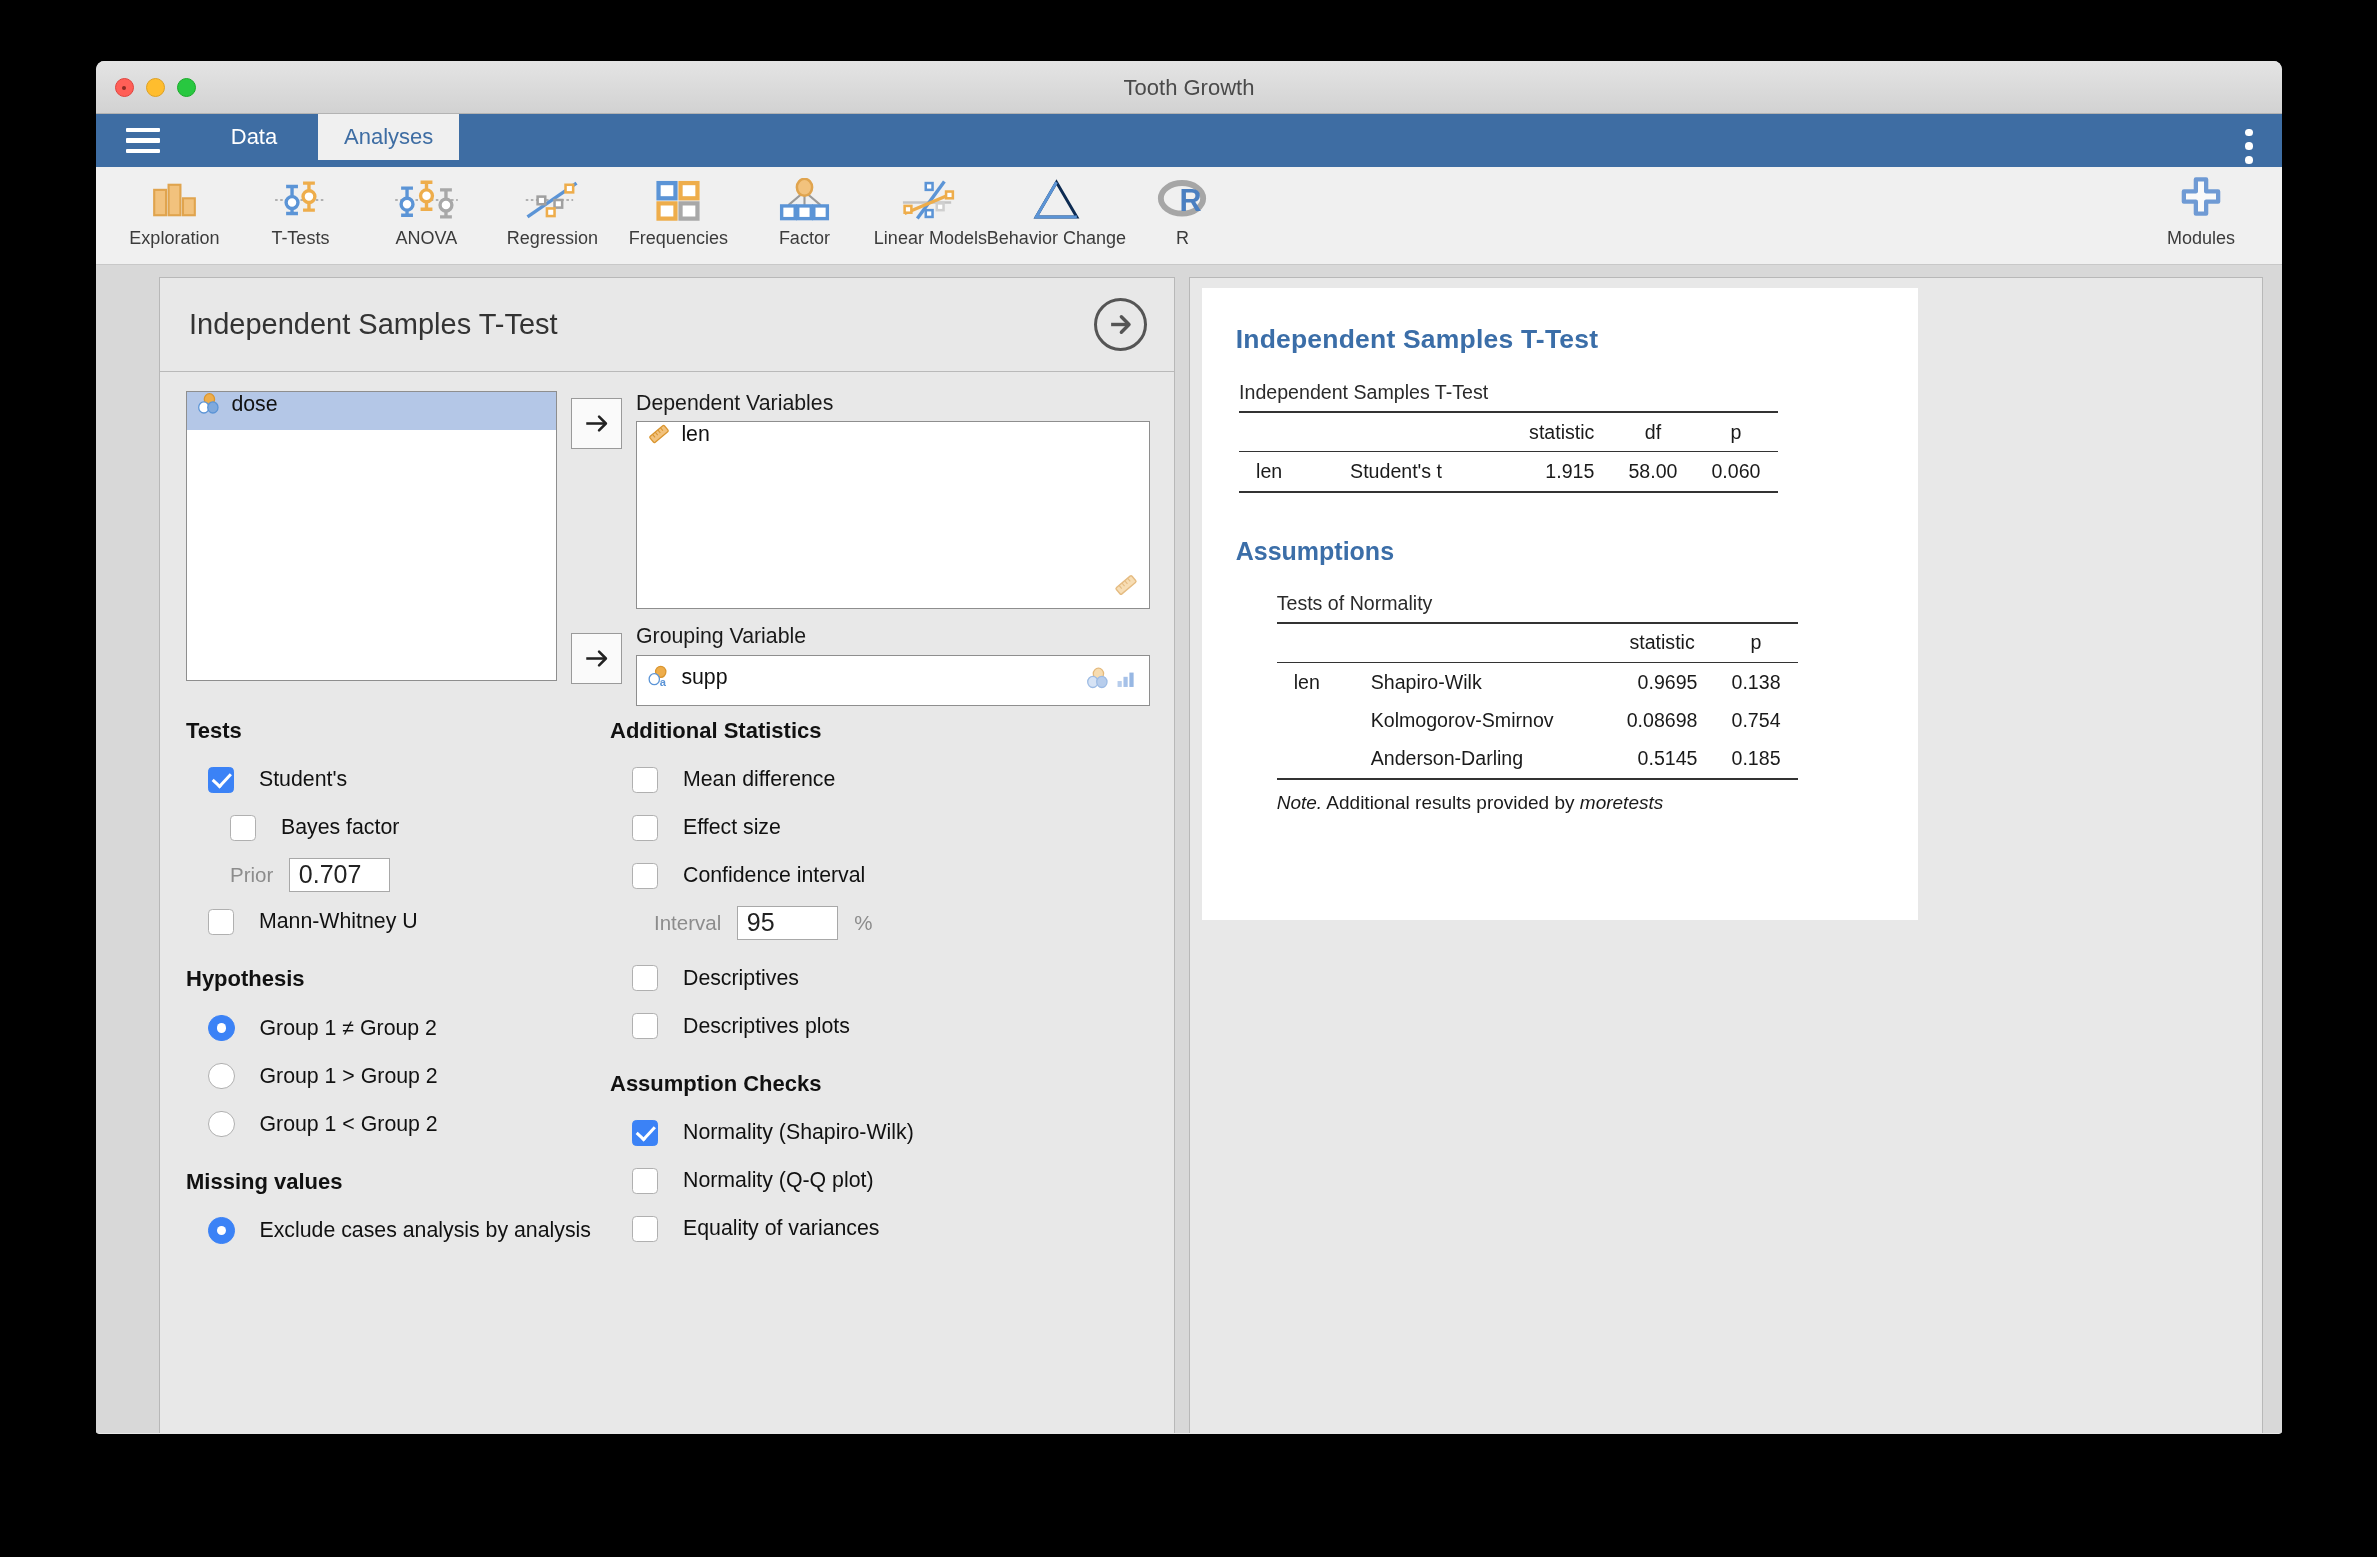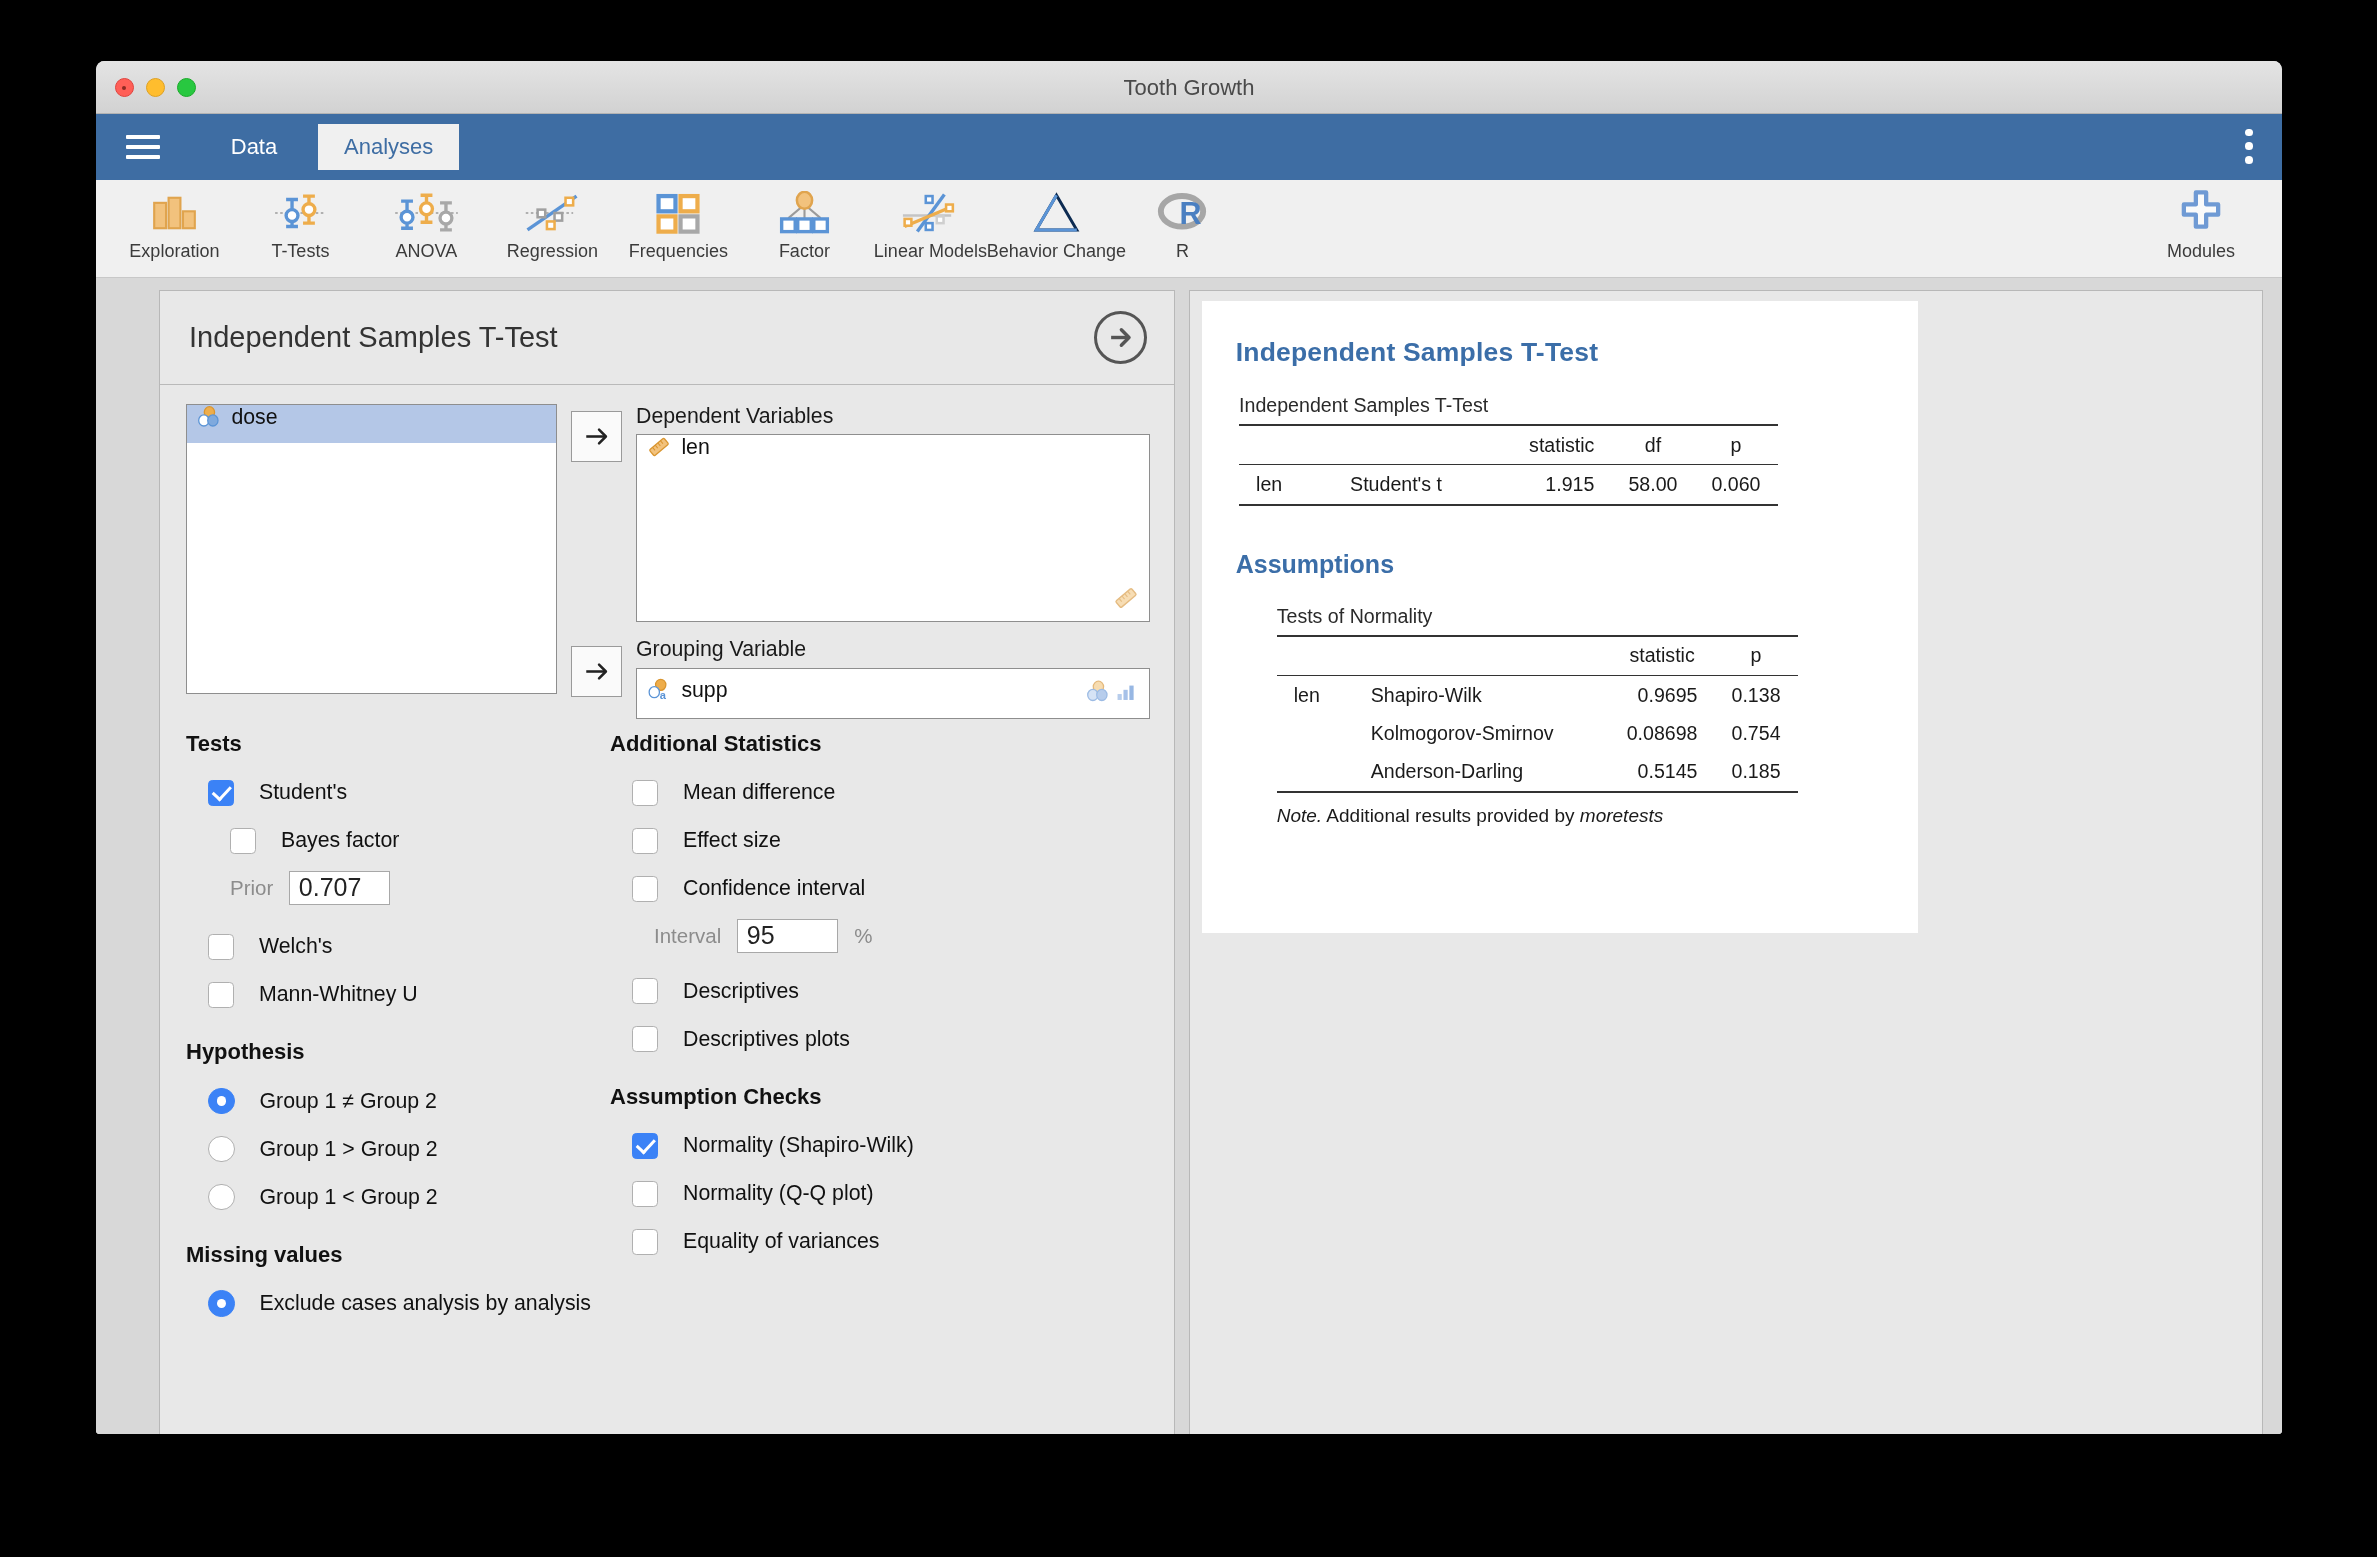--- a/index.html
+++ b/index.html
@@ -38,23 +38,23 @@
     border-radius:50%; margin-left:6px; margin-top:6.8px;
   }
   #win-title {
     line-height: 53px; text-align: center;
     font-size: 22px; color: #4a4a4a;
   }
 
   
   #tabbar {
     position: relative;
-    height: 66px;
+    height: 53px;
     background: #3e6da3;
-    display: flex; align-items: center;
+    display: flex; align-items: flex-start;
   }
   #hamburger {
     width: 94px; height: 53px;
     display: flex; flex-direction: column; align-items: center; justify-content: center;
     gap: 6px; cursor: pointer;
   }
   #hamburger span { display:block; width: 34px; height: 4.3px; background: #fff; border-radius: 0.9px; }
   .tab {
     height: 46px; padding: 0 26px;
     display: flex; align-items: center; justify-content: center;
@@ -490,24 +490,20 @@
           <div class="ctl-row indent">
             <span class="cbox"></span>
             <span class="ctl-label">Bayes factor</span>
           </div>
 
           <div class="num-row">
             <span class="num-lbl">Prior</span>
             <span class="num-input">0.707</span>
           </div>
 
-          <div class="ctl-row" style="margin-top:12px;">
-            <span class="cbox"></span>
-            <span class="ctl-label">Welch's</span>
-          </div>
 
           <div class="ctl-row">
             <span class="cbox"></span>
             <span class="ctl-label">Mann-Whitney U</span>
           </div>
 
           <div class="section-title">Hypothesis</div>
 
           <div class="ctl-row">
             <span class="radio checked"></span>

